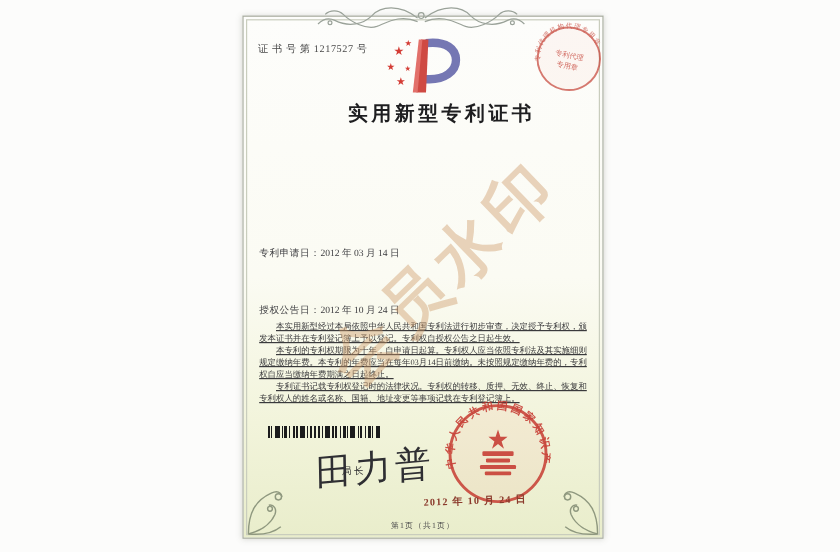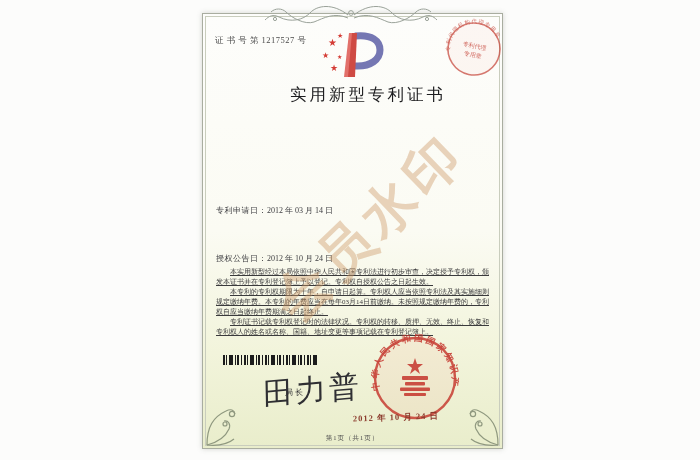--- a/index.html
+++ b/index.html
@@ -22,21 +22,21 @@
     position:absolute;left:12px;top:21px;font-size:8.5px;color:#4a4a4a;
     letter-spacing:.5px;white-space:nowrap;
   }
   .logo{position:absolute;left:50%;margin-left:-31px;top:14px;}
   .agency-seal{
     position:absolute;left:240px;top:4px;width:62px;height:62px;
     transform:rotate(12deg);opacity:.85;
   }
   .title{
     position:absolute;left:0;right:0;top:70px;text-align:center;
-    font-size:16.5px;font-weight:400;letter-spacing:3px;color:#1e1e20;padding-left:31px;
+    font-size:16.5px;font-weight:700;letter-spacing:3px;color:#1e1e20;padding-left:31px;
   }
   .frow{position:absolute;left:13px;right:13px;font-size:8px;color:#3d3d40;white-space:nowrap;}
   .frow .lbl{letter-spacing:.5px;}
   .body-text{
     position:absolute;left:13px;right:13px;top:253px;
     font-size:7px;line-height:10px;color:#3a3a3c;text-align:justify;text-decoration:underline;
   }
   .body-text p{margin:0;text-indent:14px;}
   .barcode{
     position:absolute;left:20px;top:341px;width:96px;height:10px;

